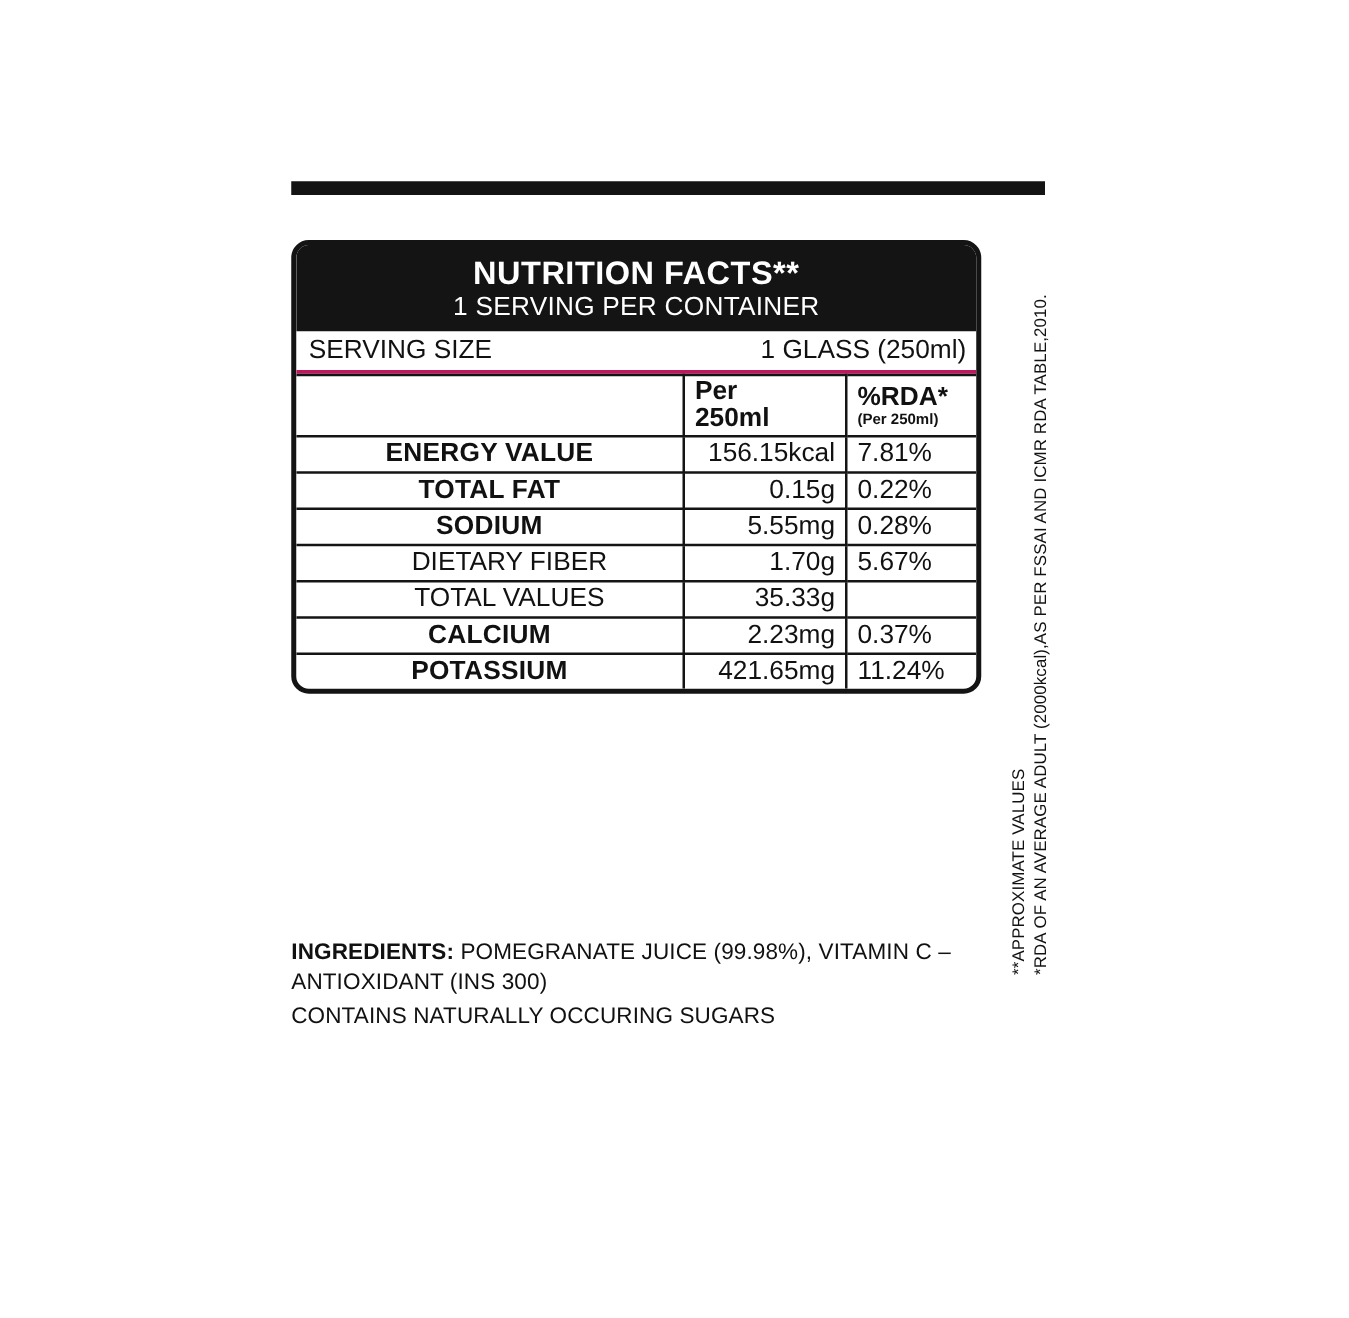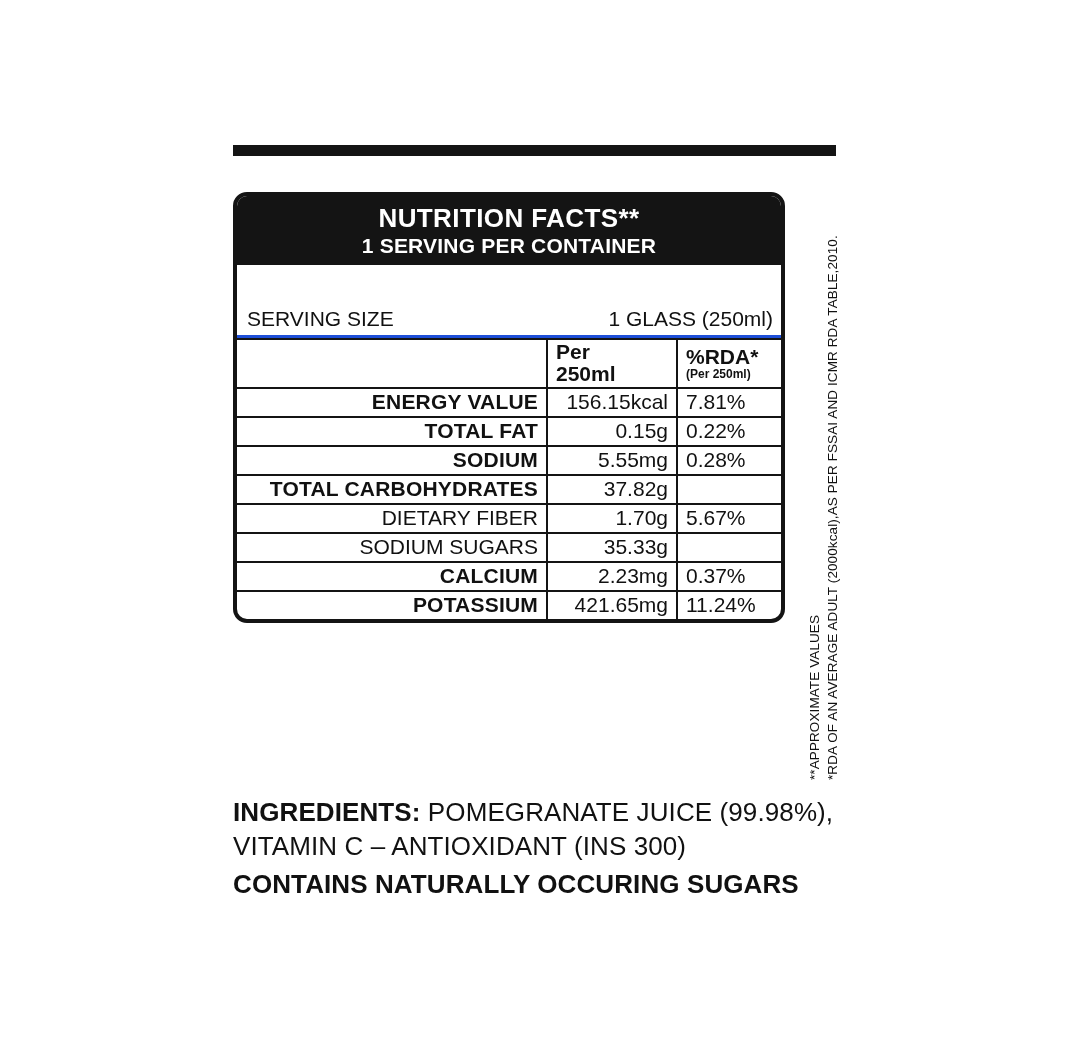--- a/index.html
+++ b/index.html
@@ -53,55 +53,54 @@
     padding: 8px 0 7px 0;
   }
   .panel-title {
     font-size: 26px;
     font-weight: bold;
     letter-spacing: 0.4px;
     line-height: 1.12;
   }
   .panel-sub {
     font-size: 21px;
-    font-weight: bold;
+    font-weight: normal;
     letter-spacing: 0.2px;
     line-height: 1.15;
     margin-top: 1px;
   }
 
   .serving-row {
     display: flex;
     justify-content: space-between;
     align-items: baseline;
     padding: 3px 8px 4px 10px;
     font-size: 21px;
-    border-bottom: 3px solid #1d4ed8;
-    margin-top: 39px;
+    border-bottom: 3px solid #be185d;
   }
 
   table.nutri {
     width: 100%;
     border-collapse: collapse;
     font-size: 21px;
   }
   table.nutri td, table.nutri th {
     border: 2px solid #141414;
     padding: 1px 8px 2px 8px;
     vertical-align: middle;
     box-sizing: border-box;
   }
   
   table.nutri tr > td:first-child,
   table.nutri tr > th:first-child { border-left: none; }
   table.nutri tr > td:last-child,
   table.nutri tr > th:last-child { border-right: none; }
   table.nutri tr:last-child > td { border-bottom: none; }
 
-  .col-label { width: 310px; text-align: right; }
+  .col-label { width: 310px; text-align: center; }
   .col-val  { width: 130px; text-align: right; }
   .col-rda  { width: 104px; }
 
   .head-cell {
     text-align: left;
     font-weight: bold;
     line-height: 1.05;
     padding-top: 4px;
     padding-bottom: 4px;
   }
@@ -141,30 +140,30 @@
   .sidenote .line2 {
     position: absolute;
     left: 30px;
     top: 594px;
   }
 
   
   .ingredients {
     position: absolute;
     left: 233px;
-    top: 795px;
+    top: 750px;
     width: 640px;
-    font-size: 26px;
+    font-size: 18px;
     line-height: 1.32;
     letter-spacing: 0.1px;
   }
   .ingredients b { font-weight: bold; }
   .contains {
     margin-top: 3px;
-    font-weight: bold;
+    font-weight: normal;
   }
 </style>
 </head>
 <body>
 
 <div class="page">
 
   <div class="top-rule"></div>
 
   <div class="panel">
@@ -202,31 +201,26 @@
           <td class="col-label lbl-bold">TOTAL FAT</td>
           <td class="col-val">0.15g</td>
           <td class="col-rda">0.22%</td>
         </tr>
         <tr>
           <td class="col-label lbl-bold">SODIUM</td>
           <td class="col-val">5.55mg</td>
           <td class="col-rda">0.28%</td>
         </tr>
         <tr>
-          <td class="col-label lbl-bold">TOTAL CARBOHYDRATES</td>
-          <td class="col-val">37.82g</td>
-          <td class="col-rda"></td>
-        </tr>
-        <tr>
           <td class="col-label lbl-indent">DIETARY FIBER</td>
           <td class="col-val">1.70g</td>
           <td class="col-rda">5.67%</td>
         </tr>
         <tr>
-          <td class="col-label lbl-indent">SODIUM SUGARS</td>
+          <td class="col-label lbl-indent">TOTAL VALUES</td>
           <td class="col-val">35.33g</td>
           <td class="col-rda"></td>
         </tr>
         <tr>
           <td class="col-label lbl-bold">CALCIUM</td>
           <td class="col-val">2.23mg</td>
           <td class="col-rda">0.37%</td>
         </tr>
         <tr>
           <td class="col-label lbl-bold">POTASSIUM</td>

